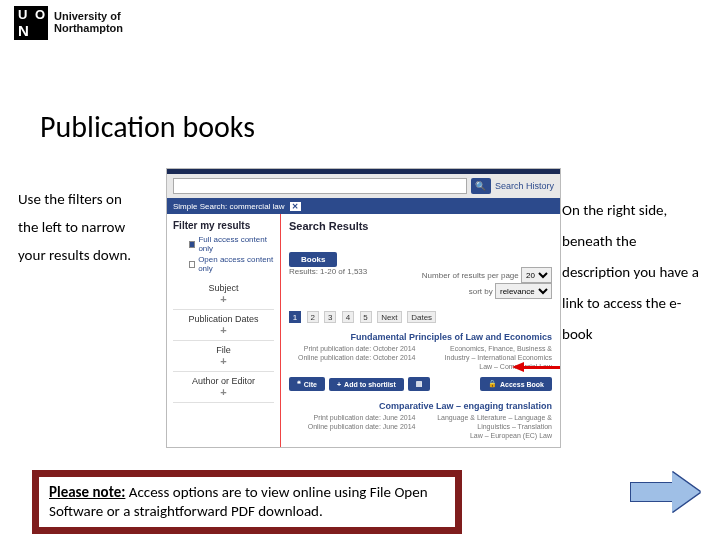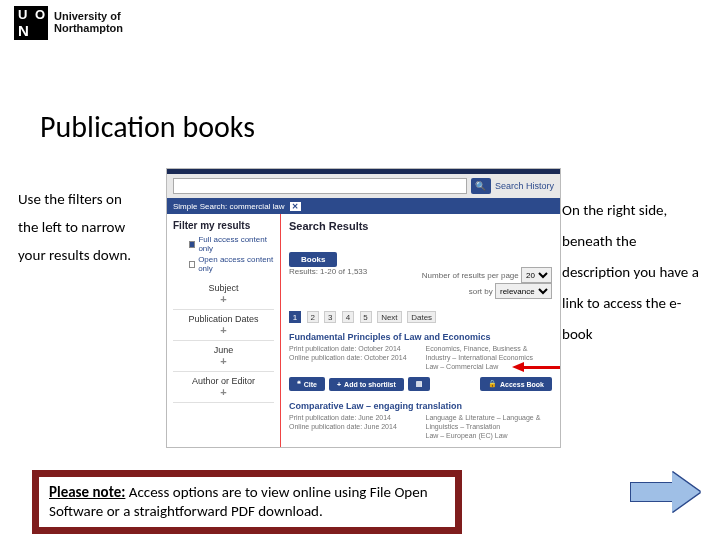--- a/index.html
+++ b/index.html
@@ -39,21 +39,21 @@
   .shot .opts .box { width: 7px; height: 7px; border: 1px solid #888; display: inline-block; }
   .shot .main { flex: 1; padding: 6px 8px; position: relative; }
   .shot .main h3 { font: 700 11px Arial; color: #223; }
   .shot .tabs { margin-top: 15px; }
   .shot .tab { display: inline-block; background: #2c4a8c; color: #fff; font: 700 8px Arial; padding: 3px 12px; border-radius: 2px; }
   .shot .meta { display: flex; justify-content: space-between; font: 8px Arial; color: #666; }
   .shot .meta select { font: 8px Arial; height: 16px; border: 1px solid #aaa; }
   .shot .pager { margin-top: 6px; }
   .shot .pager span { display: inline-block; min-width: 12px; height: 12px; font: 8px/12px Arial; text-align: center; margin-right: 2px; border: 1px solid #ccc; background: #eee; color: #333; }
   .shot .pager span.cur { background: #2c4a8c; color: #fff; border-color: #2c4a8c; }
-  .shot .result { margin-top: 8px; }
+  .shot .result { margin-top: 8px; text-align: right; }
   .shot .result .rtitle { font: 700 9px Arial; color: #2c4a8c; }
   .shot .result .cols { display: flex; gap: 10px; margin-top: 2px; }
   .shot .result .col { font: 7px Arial; color: #777; line-height: 1.3; flex: 1; }
   .shot .btnrow { display: flex; gap: 4px; margin-top: 6px; align-items: center; }
   .shot .btn { font: 700 7px Arial; background: #2c4a8c; color: #fff; padding: 3px 8px; border-radius: 2px; display: inline-flex; align-items: center; gap: 3px; }
   .shot .btn.access { margin-left: auto; }
 
   
   .redarrow { position: absolute; width: 50px; height: 10px; }
   .redarrow .shaft { position: absolute; left: 10px; top: 3px; width: 40px; height: 3px; background: #d00; }
@@ -118,21 +118,21 @@
         </div>
         <div class="fac">
             <span>Subject</span>
             <span class="plus">+</span>
           </div>
         <div class="fac">
             <span>Publication Dates</span>
             <span class="plus">+</span>
           </div>
         <div class="fac">
-            <span>June</span>
+            <span>File</span>
             <span class="plus">+</span>
           </div>
         <div class="fac">
             <span>Author or Editor</span>
             <span class="plus">+</span>
           </div>
       </div>
       <div class="main">
         <h3>Search Results</h3>
         <div class="tabs"><span class="tab">Books</span></div>

